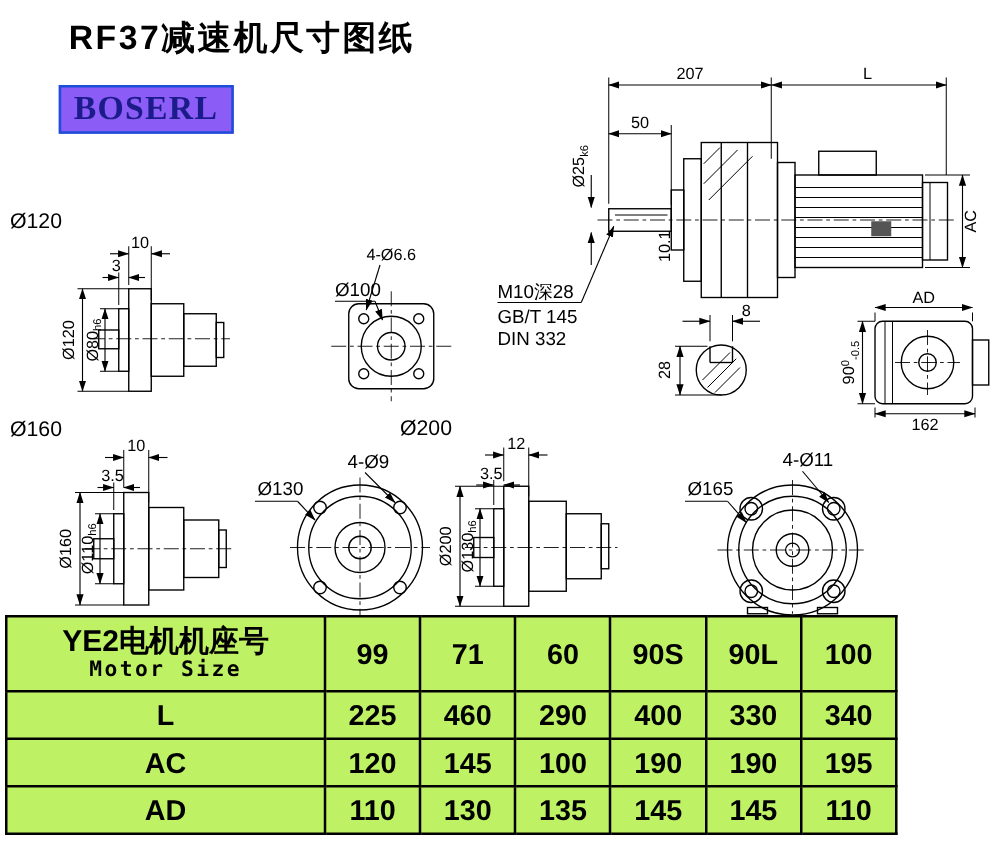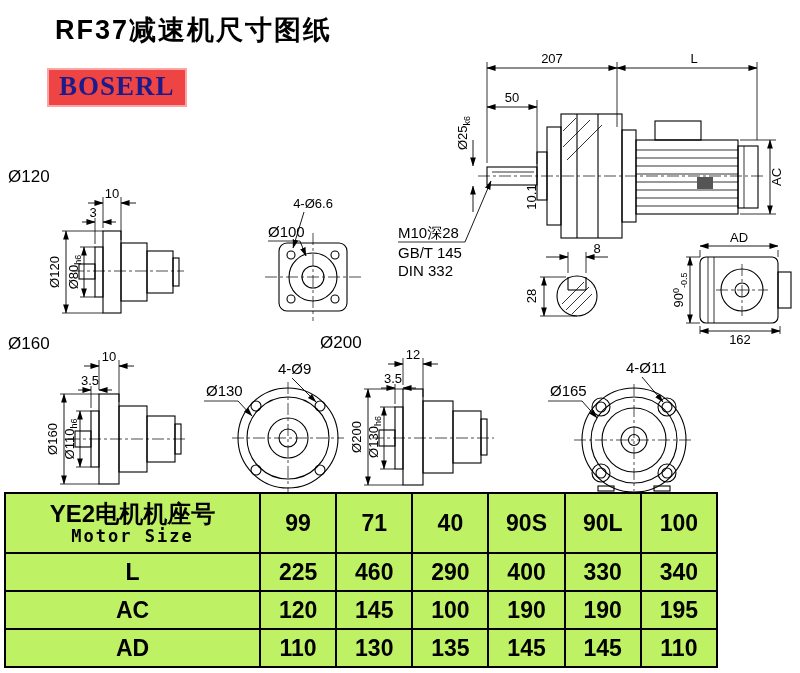--- a/index.html
+++ b/index.html
@@ -1,21 +1,21 @@
 <!DOCTYPE html>
 <html><head>
 <meta charset="utf-8">
 <style>
   html,body{margin:0;padding:0;background:#fff;}
   .page{position:relative;width:800px;height:673px;background:#fff;overflow:hidden;
         font-family:"Liberation Sans",sans-serif;color:#000;}
   .title{position:absolute;left:55px;top:12px;font-size:27px;font-weight:bold;
          letter-spacing:2px;white-space:nowrap;text-align:center;}
-  .logo-box{position:absolute;left:47px;top:68px;border:2px solid #fca5a5;
-            padding:1px 10px 3px 10px;background:#ef4444;}
+  .logo-box{position:absolute;left:47px;top:68px;border:2px solid #1d4ed8;
+            padding:1px 10px 3px 10px;background:#8b5cf6;}
   .logo-text{font-family:"Liberation Serif",serif;font-weight:bold;font-size:27px;
              color:#1b1b8a;letter-spacing:1px;}
   svg.drawing{position:absolute;left:0;top:0;}
   svg .d{stroke:#000;stroke-width:1.1;fill:none;}
   svg .thin{stroke:#000;stroke-width:0.8;fill:none;}
   svg .dim{stroke:#000;stroke-width:0.9;fill:none;}
   svg .cl{stroke:#000;stroke-width:0.7;fill:none;stroke-dasharray:12 3 3 3;}
   svg .t{font-family:"Liberation Sans",sans-serif;font-size:13px;fill:#000;text-anchor:middle;}
   svg .tn{font-family:"Liberation Sans",sans-serif;font-size:15px;fill:#000;text-anchor:start;}
   svg .tb{font-family:"Liberation Sans",sans-serif;font-size:17px;fill:#000;text-anchor:start;}
@@ -316,21 +316,21 @@
         <col>
     </colgroup>
     <tbody>
       <tr class="hdr">
         <td>
           <div class="hdr-cn">YE2电机机座号</div>
           <div class="hdr-en">Motor Size</div>
         </td>
         <td>99</td>
         <td>71</td>
-        <td>40</td>
+        <td>60</td>
         <td>90S</td>
         <td>90L</td>
         <td>100</td>
       </tr>
       <tr class="row">
         <td>L</td>
         <td>225</td>
         <td>460</td>
         <td>290</td>
         <td>400</td>

